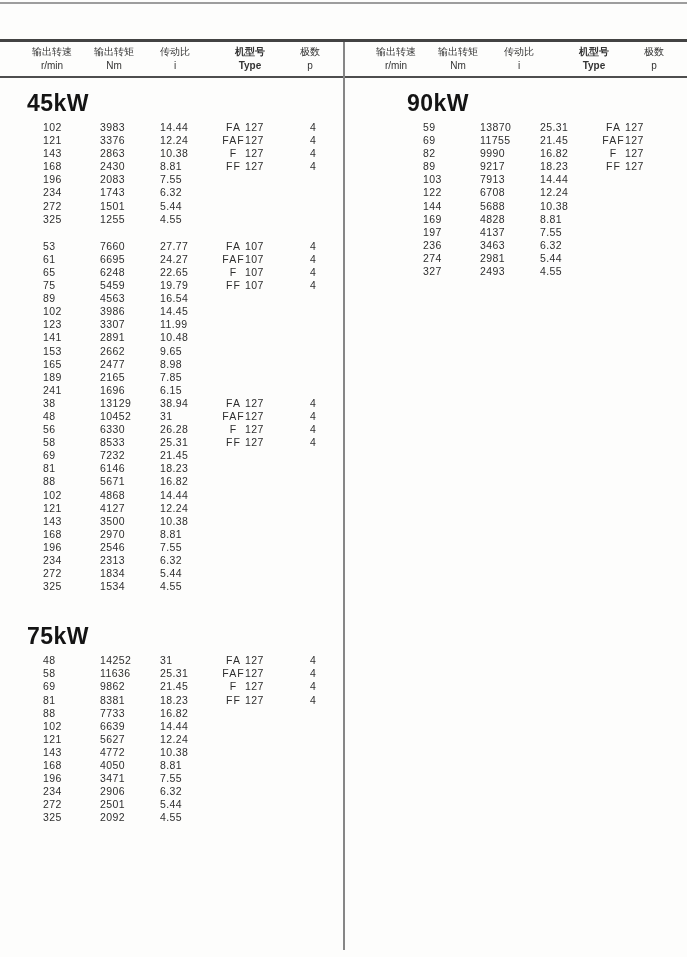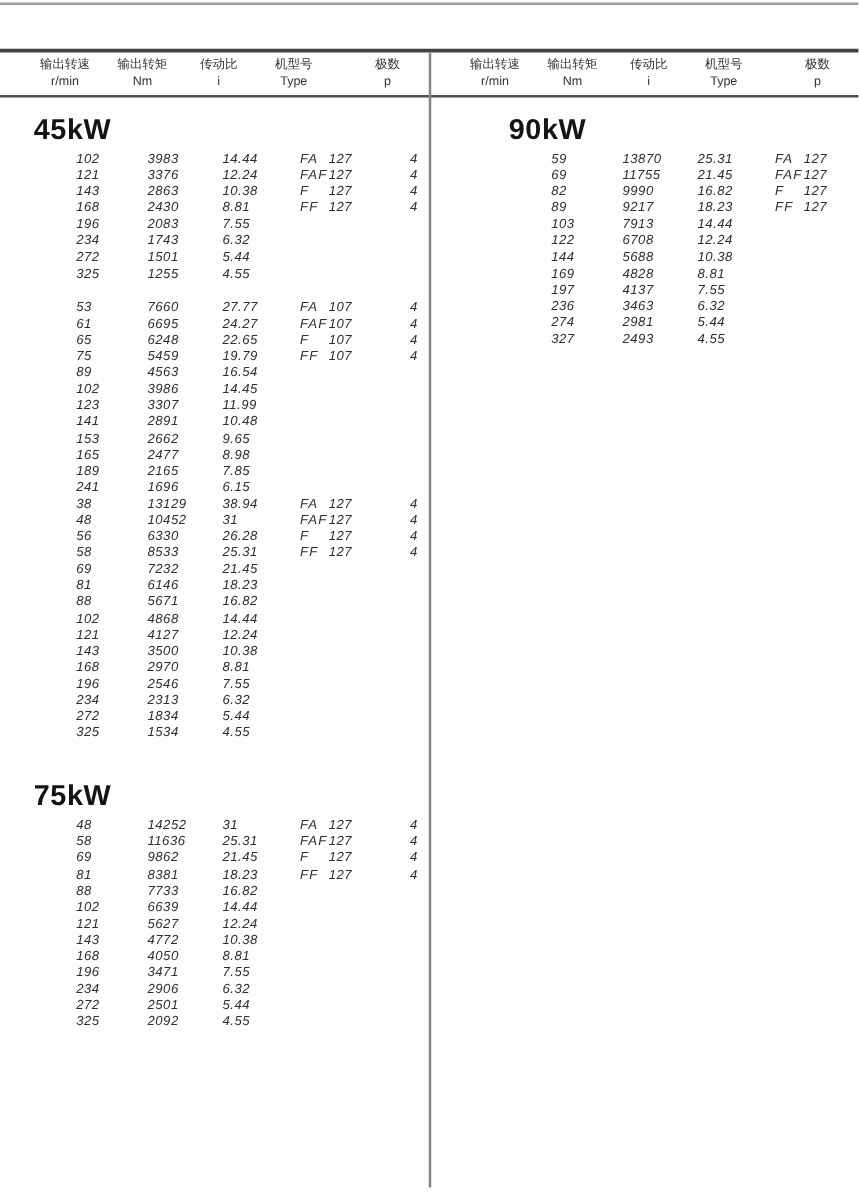--- a/index.html
+++ b/index.html
@@ -49,21 +49,21 @@
     position: absolute; top: 0;
     width: 68px;
     text-align: center;
     font-size: 10px;
     line-height: 14px;
     color: #343434;
   }
   .hc0 { left: 18px; }
   .hc1 { left: 80px; }
   .hc2 { left: 141px; }
-  .hc3 { left: 201px; }
+  .hc3 { left: 216px; font-weight: bold; }
   .hc4 { left: 284px; width: 52px; }
 
   
   .col { position: absolute; top: 77px; width: 343px; }
   .col-left  { left: 0; }
   .col-right { left: 344px; padding-left: 36px; }
 
   .sec-heading {
     height: 26px;
     line-height: 26px;
@@ -74,30 +74,29 @@
     color: #141414;
   }
   .section + .section .sec-heading { margin-top: 30px; }
 
   .block { margin-bottom: 14px; }
   .block:last-child { margin-bottom: 0; }
 
   .row {
     display: grid;
     grid-template-columns: 57px 60px 62px 86px 30px;
-    margin-left: 61px;
+    margin-left: 43px;
     height: 13.1px;
     font-size: 10.5px;
     line-height: 13px;
     letter-spacing: 0.4px;
     color: #2e2e2e;
     white-space: nowrap;
-    font-style: italic;
   }
-  .c.type { display: flex; }
+  .c.type { display: flex; text-align: center; }
   .tprefix { display: inline-block; width: 23px; letter-spacing: 1px; }
   .c.poles { padding-left: 2px; }
 </style>
 </head>
 <body>
 
 <div class="page">
 
   <div class="rule rule-top"></div>
 

